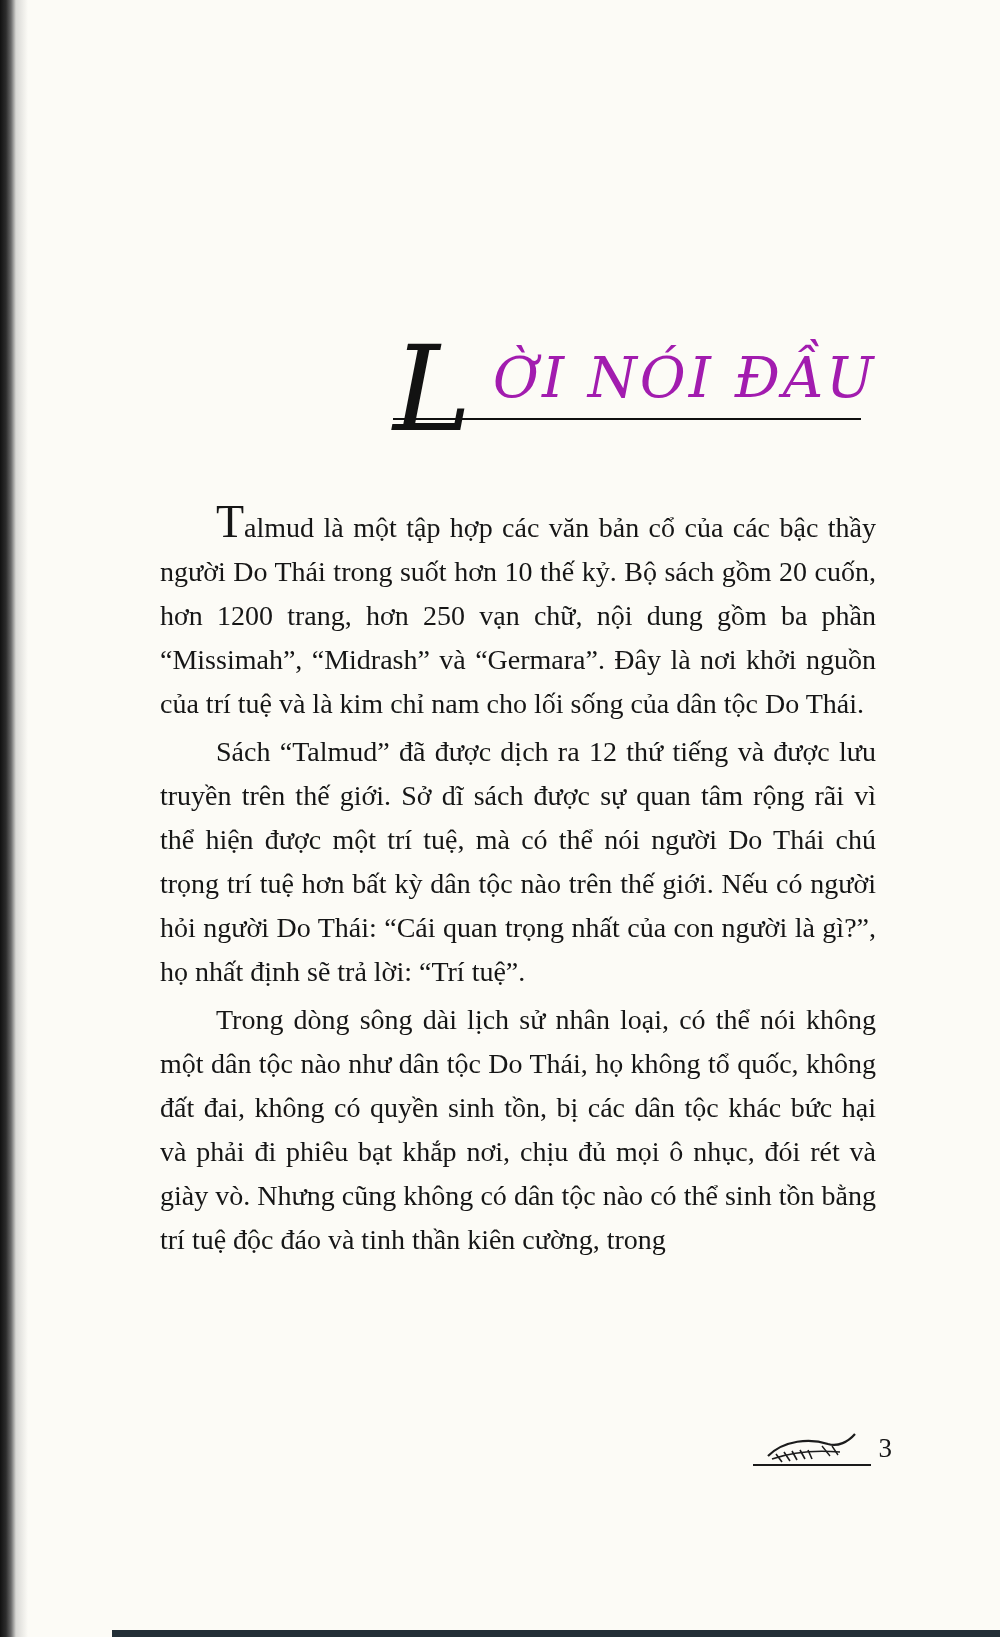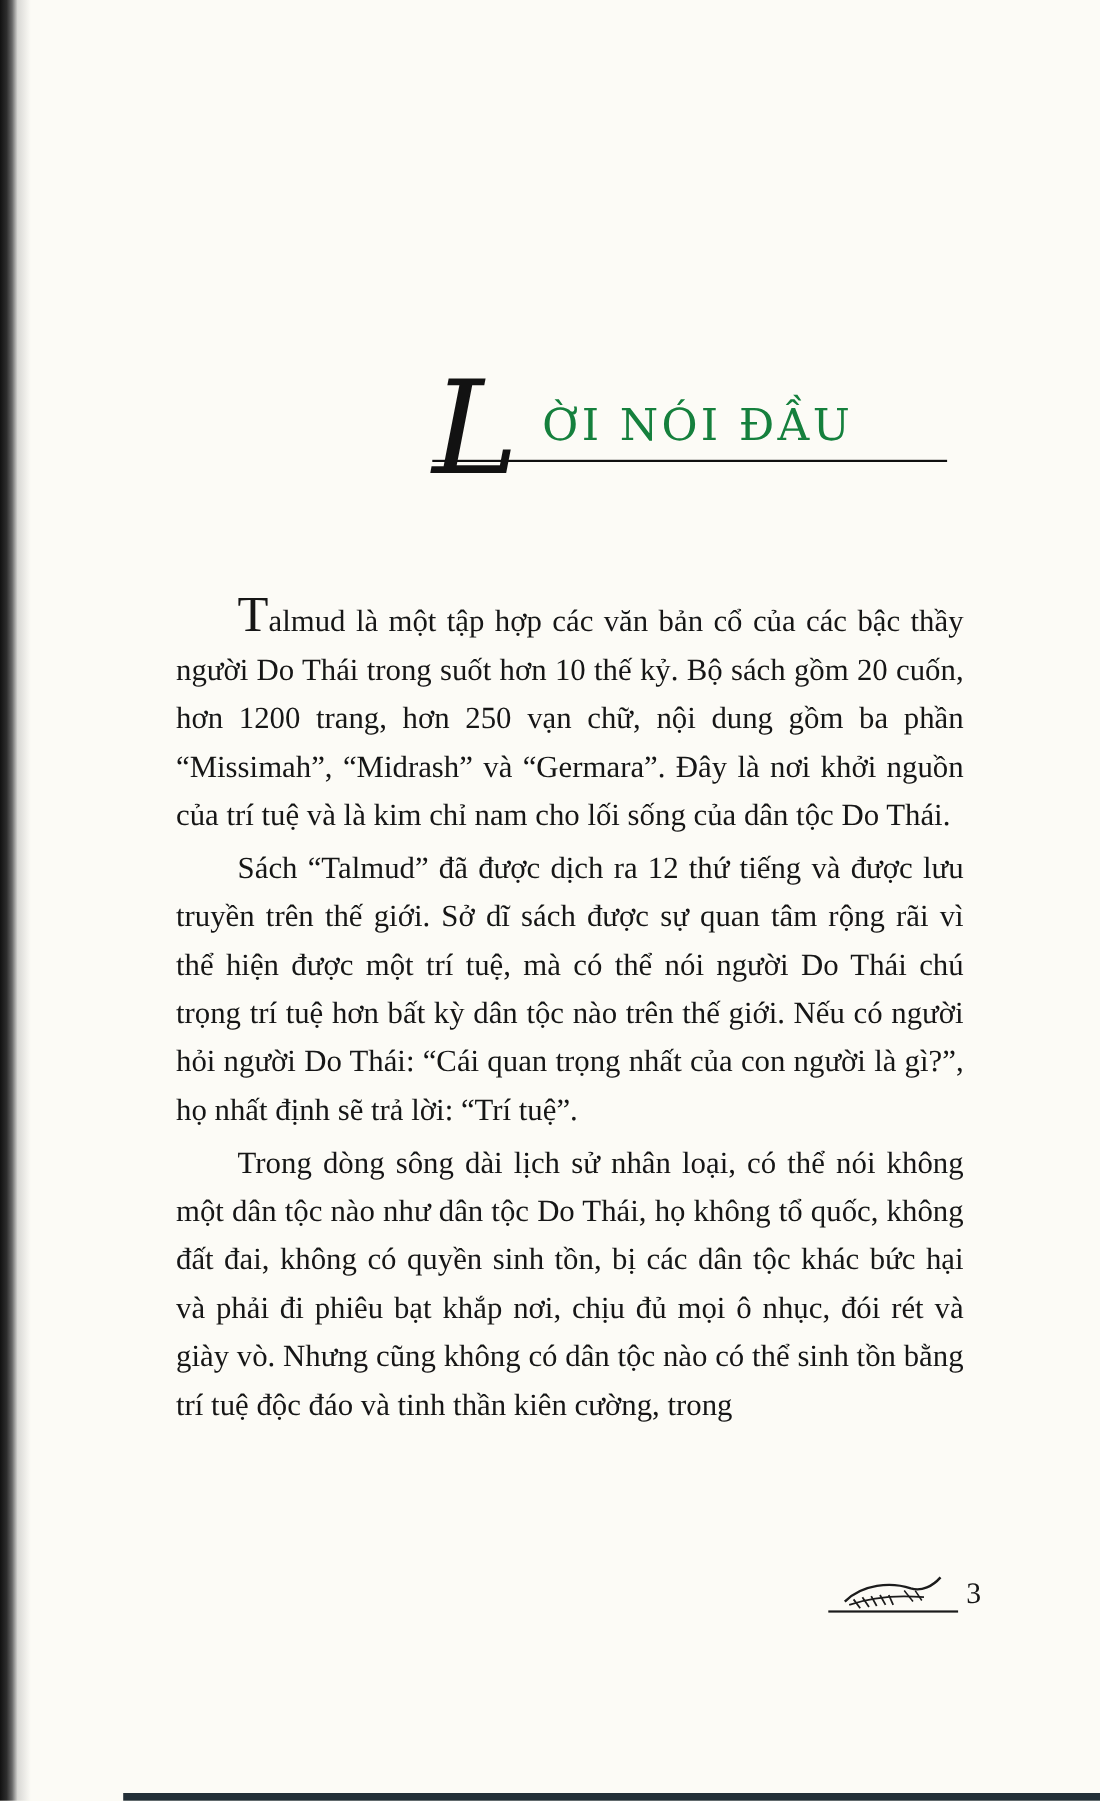--- a/index.html
+++ b/index.html
@@ -45,29 +45,30 @@
     font-style: italic;
     font-size: 118px;
     line-height: 1;
     color: #121212;
   }
   .title-rest {
     position: absolute;
     left: 100px;
     bottom: 8px;
     font-family: "DejaVu Serif", serif;
-    font-size: 40px;
+    font-style: italic;
+    font-size: 56px;
     letter-spacing: 3px;
     white-space: nowrap;
-    color: #15803d;
+    color: #a21caf;
   }
   .body-text {
     position: absolute;
     left: 160px;
-    top: 544px;
+    top: 506px;
     width: 716px;
     font-size: 28px;
     line-height: 44px;
     text-align: justify;
   }
   .para {
     margin: 0 0 4px 0;
     text-indent: 56px;
   }
   .dropcap {

